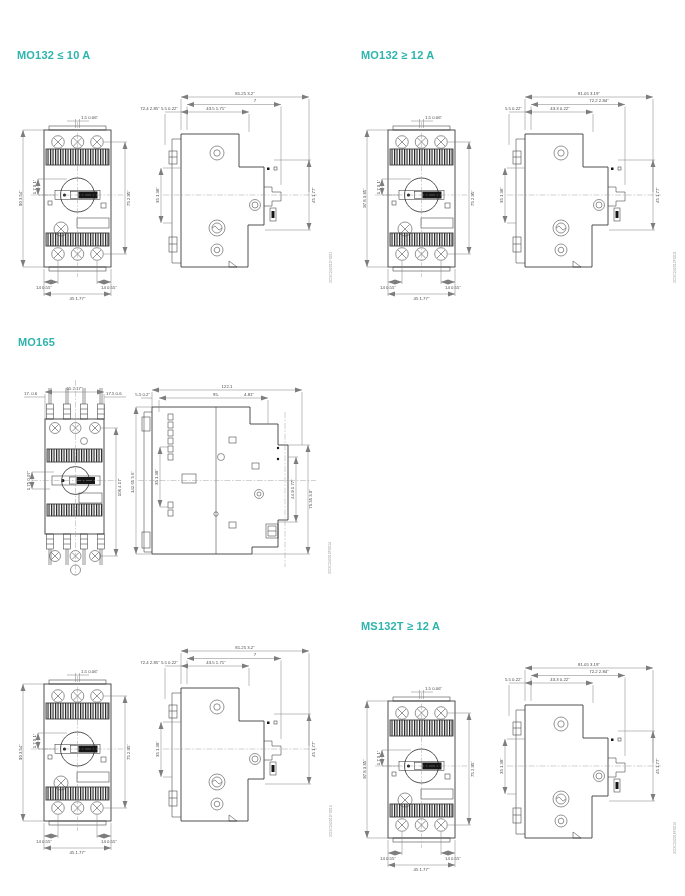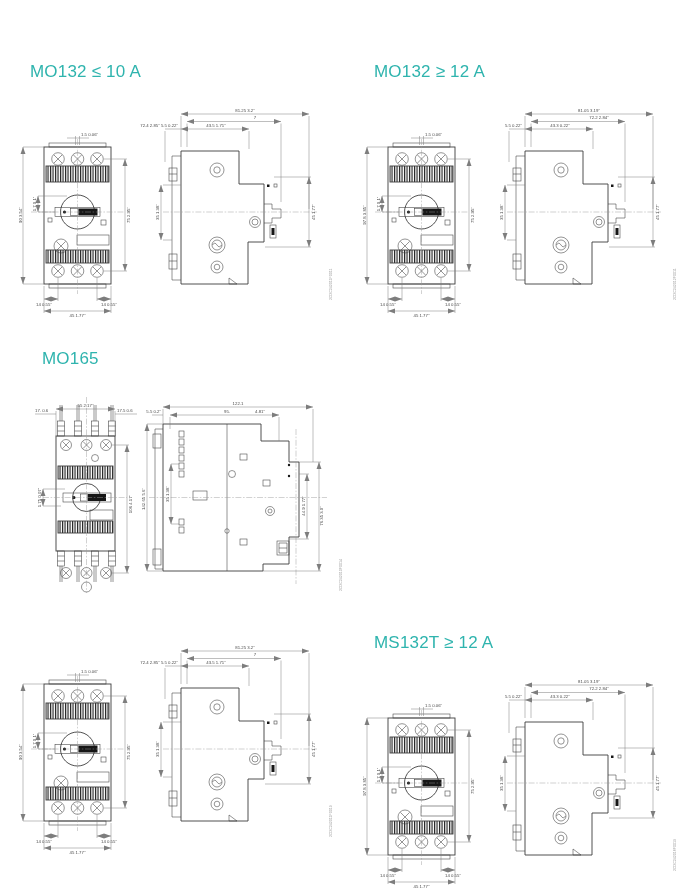--- a/index.html
+++ b/index.html
@@ -9,22 +9,22 @@
     --dimtext:#4a4a4a;
   }
   html,body{margin:0;padding:0;background:#fff;}
   body{
     width:685px;height:896px;position:relative;
     font-family:"Liberation Sans", sans-serif;
     overflow:hidden;
   }
   .section{position:absolute;width:332px;}
   .sec-title{
-    margin:16px;height:14px;
-    font-size:17px;font-weight:400;letter-spacing:.2px;
+    margin:3px;height:14px;
+    font-size:11px;font-weight:700;letter-spacing:.2px;
     color:var(--accent);
   }
   svg.drawing{display:block;margin-top:12px;overflow:visible;}
   
   .ol{fill:none;stroke:var(--line);stroke-width:0.9;stroke-linejoin:miter;}
   .th{stroke-width:0.55;}
   .olv{fill:url(#vent);stroke:var(--line);stroke-width:0.9;}
   .blk{fill:#161616;stroke:none;}
   .cl{fill:none;stroke:#9b9b9b;stroke-width:0.45;stroke-dasharray:6 1.6 1.6 1.6;}
   .dim{fill:none;stroke:var(--dim);stroke-width:0.5;}
@@ -285,21 +285,21 @@
 
       <line class="dim dima" x1="294" y1="85" x2="294" y2="155"></line>
       <path class="dim" d="M259,85 H296 M250,155 H296"></path>
       <text class="dt" transform="translate(300,120) rotate(-90)" text-anchor="middle">45 1.77"</text>
 
       <text class="doc" transform="translate(317,208) rotate(-90)">2CDC242012F0011</text>
     </g>
   </svg>
 </div>
 
-<div class="section" style="left:26px;top:333px">
+<div class="section" style="left:15px;top:333px">
   <h2 class="sec-title">MO165</h2>
   <svg class="drawing" width="332" height="250" viewBox="0 0 330 250">
 
     <g>
       <path class="ol th" d="M33,26 V42 M35,26 V42 M50,26 V42 M52,26 V42 M67,26 V42 M69,26 V42 M84,26 V42 M86,26 V42"></path>
       <g class="ol th">
         <rect x="30.5" y="42" width="7" height="15"></rect>
           <path d="M30.5,47 h7 M30.5,52 h7"></path>
         <rect x="47.5" y="42" width="7" height="15"></rect>
           <path d="M47.5,47 h7 M47.5,52 h7"></path>

